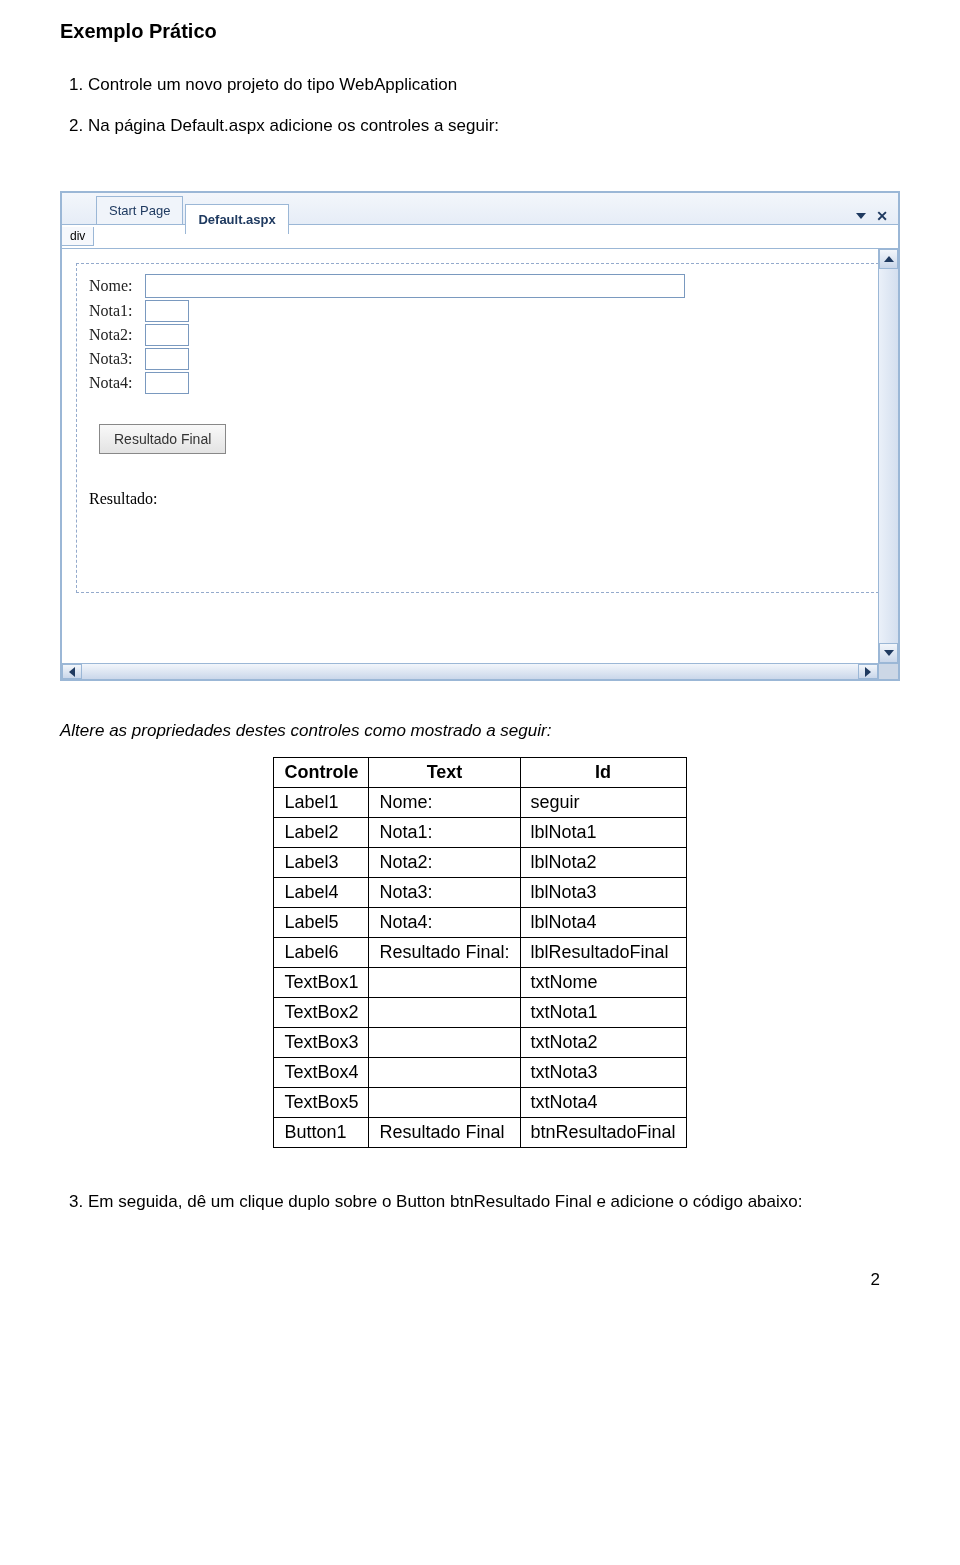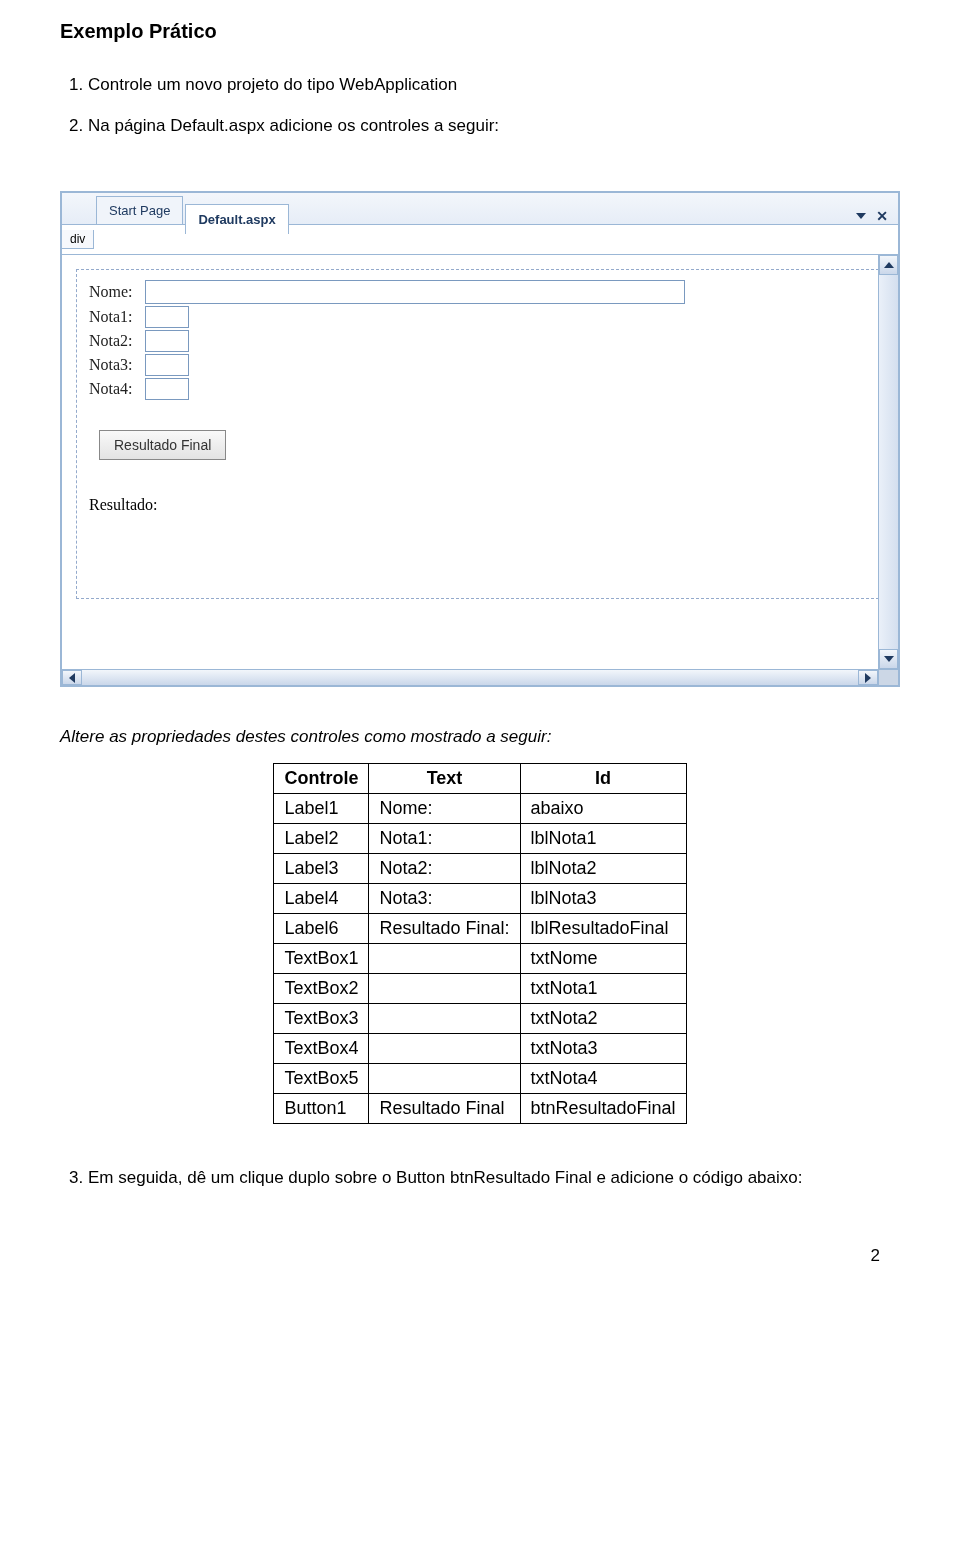--- a/index.html
+++ b/index.html
@@ -73,21 +73,21 @@
     font-size: 12px;
   }
   .menu-caret {
     width: 0; height: 0;
     border-left: 5px solid transparent;
     border-right: 5px solid transparent;
     border-top: 6px solid #1f3a60;
   }
   .x-icon { font-weight: bold; font-size: 14px; color:#1f3a60; }
   .crumbbar {
-    height: 30px;
+    height: 24px;
     display: flex;
     align-items: center;
     background: #fff;
     border-bottom: 1px solid #9bb7d6;
   }
   .crumb {
     font-size: 12px;
     padding: 2px 8px;
     border: 1px solid #9bb7d6;
     border-top: none;
@@ -276,36 +276,41 @@
       <tr>
         <th>Controle</th>
         <th>Text</th>
         <th>Id</th>
       </tr>
     </thead>
     <tbody id="table-body">
         <tr>
           <td>Label1</td>
           <td>Nome:</td>
-          <td>abaixo</td>
+          <td>seguir</td>
         </tr>
         <tr>
           <td>Label2</td>
           <td>Nota1:</td>
           <td>lblNota1</td>
         </tr>
         <tr>
           <td>Label3</td>
           <td>Nota2:</td>
           <td>lblNota2</td>
         </tr>
         <tr>
           <td>Label4</td>
           <td>Nota3:</td>
           <td>lblNota3</td>
+        </tr>
+        <tr>
+          <td>Label5</td>
+          <td>Nota4:</td>
+          <td>lblNota4</td>
         </tr>
         <tr>
           <td>Label6</td>
           <td>Resultado Final:</td>
           <td>lblResultadoFinal</td>
         </tr>
         <tr>
           <td>TextBox1</td>
           <td></td>
           <td>txtNome</td>

